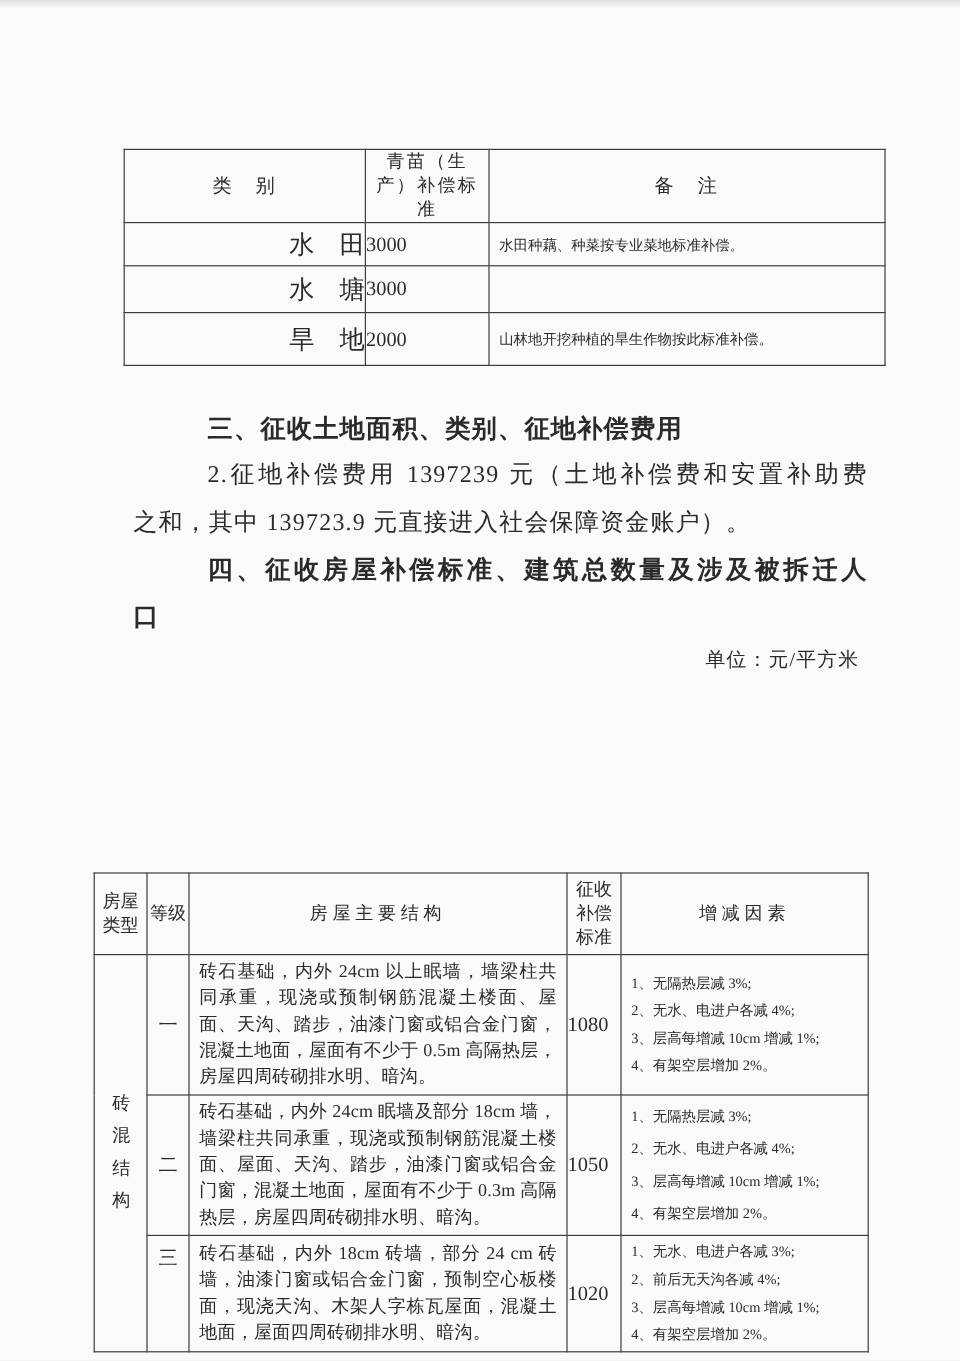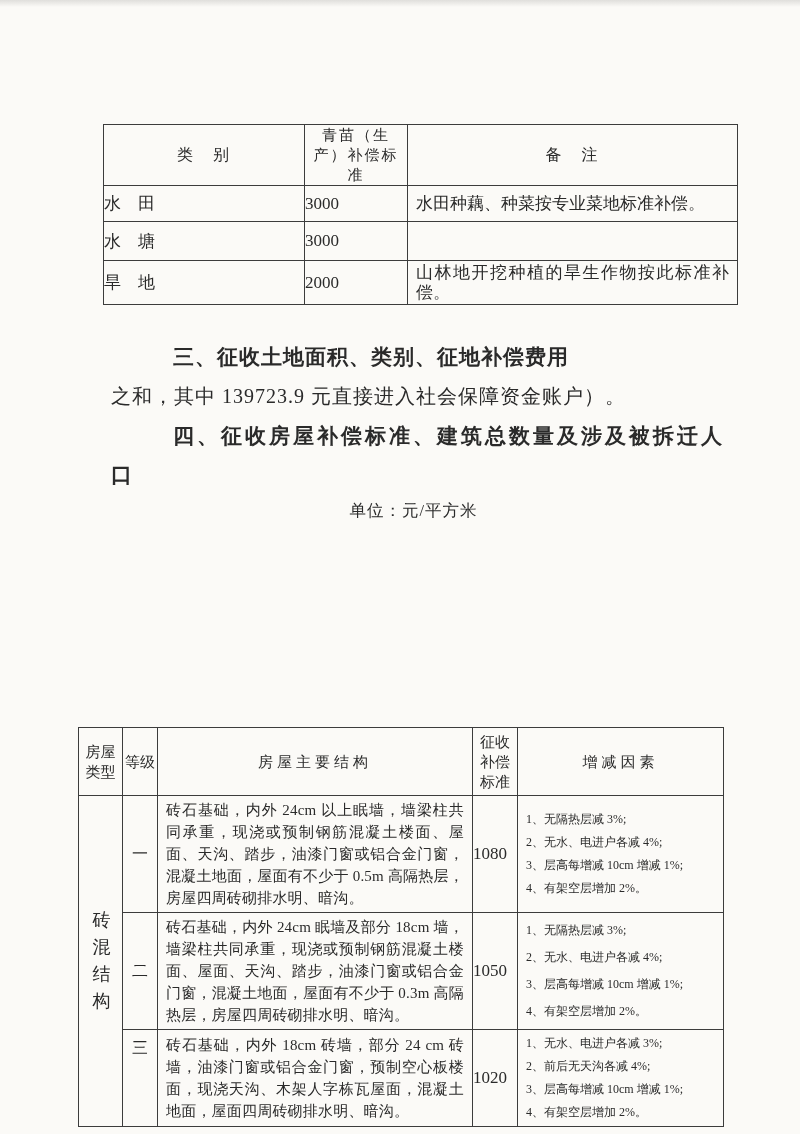--- a/index.html
+++ b/index.html
@@ -23,60 +23,60 @@
     background:linear-gradient(#c9c8c5,rgba(250,249,246,0));
     opacity:.55;
   }
 
   table{border-collapse:collapse;table-layout:fixed;}
   td,th{border:1.5px solid var(--border);font-weight:normal;vertical-align:middle;overflow:hidden;margin-top:40px;}
 
   
   .crop-table{position:absolute;left:103px;top:124px;width:634px;}
   .crop-table th{font-size:16px;letter-spacing:2px;}
-  .crop-table .cat{font-size:17px;text-align:left;}
+  .crop-table .cat{font-size:21px;text-align:right;}
   .crop-table .num{font-size:17px;text-align:left;font-family:"Liberation Serif","DejaVu Serif",serif;}
-  .crop-table .rem{font-size:17px;text-align:justify;padding:1px 8px;line-height:20px;}
+  .crop-table .rem{font-size:12px;text-align:justify;padding:1px 8px;line-height:20px;}
   .crop-table .std-head{font-size:15px;line-height:20px;text-align:center;padding:0 4px;}
 
   
   .textblock{
     position:absolute;left:111px;top:338px;width:612px;
     font-size:20px;line-height:39.3px;letter-spacing:1px;
   }
   .textblock .h{font-weight:bold;font-size:21px;}
   .ind{text-indent:62px;}
   .jl{text-align:justify;text-align-last:justify;}
   .doc-title{
     text-align:center;font-size:21px;letter-spacing:7px;
     line-height:40px;margin-top:0px;
   }
   .unit-note{
-    text-align:center;font-size:16.5px;letter-spacing:1px;
+    text-align:right;font-size:16.5px;letter-spacing:1px;
     line-height:22px;margin-top:5px;padding-right:7px;
   }
 
   
   .house-table{position:absolute;left:78px;top:727px;width:645px;}
   .house-table th{font-size:15px;line-height:20px;text-align:center;padding:2px 2px;}
   .house-table .th-wide{letter-spacing:4px;}
   .house-table .grade{font-size:16px;text-align:center;}
   .house-table .grade-top{vertical-align:top;padding-top:8px;}
   .house-table .structure{
     font-size:15px;line-height:22px;text-align:justify;
     padding:3px 8px;letter-spacing:.2px;
   }
   .house-table .std{font-size:17px;}
   .house-table .factors{font-size:12px;line-height:23px;padding:2px 4px 2px 8px;}
   .house-table .row2 .factors{line-height:27px;}
   .factor-line{white-space:nowrap;}
   .vtype{
     width:16px;margin:0 auto;
-    font-size:18px;line-height:27px;
-    word-break:break-all;text-align:center;
+    font-size:15px;line-height:27px;
+    word-break:break-all;text-align:right;
   }
 </style>
 </head>
 <body>
 
 <div class="page">
 
   <table class="crop-table">
     <colgroup>
       <col style="width:201px">
@@ -105,20 +105,21 @@
       <td class="rem">山林地开挖种植的旱生作物按此标准补偿。</td>
     </tr>
   </tbody>
     </table>
 
   <div class="textblock">
     <div class="h ind">三、征收土地面积、类别、征地补偿费用</div>
 
 
     <div>
+      <div class="ind jl">2.征地补偿费用 1397239 元（土地补偿费和安置补助费</div>
       <div>之和，其中 139723.9 元直接进入社会保障资金账户）。</div>
     </div>
 
     <div>
       <div class="h ind jl">四、征收房屋补偿标准、建筑总数量及涉及被拆迁人</div>
       <div class="h">口</div>
     </div>
 
     <div class="unit-note">单位：元/平方米</div>
   </div>

